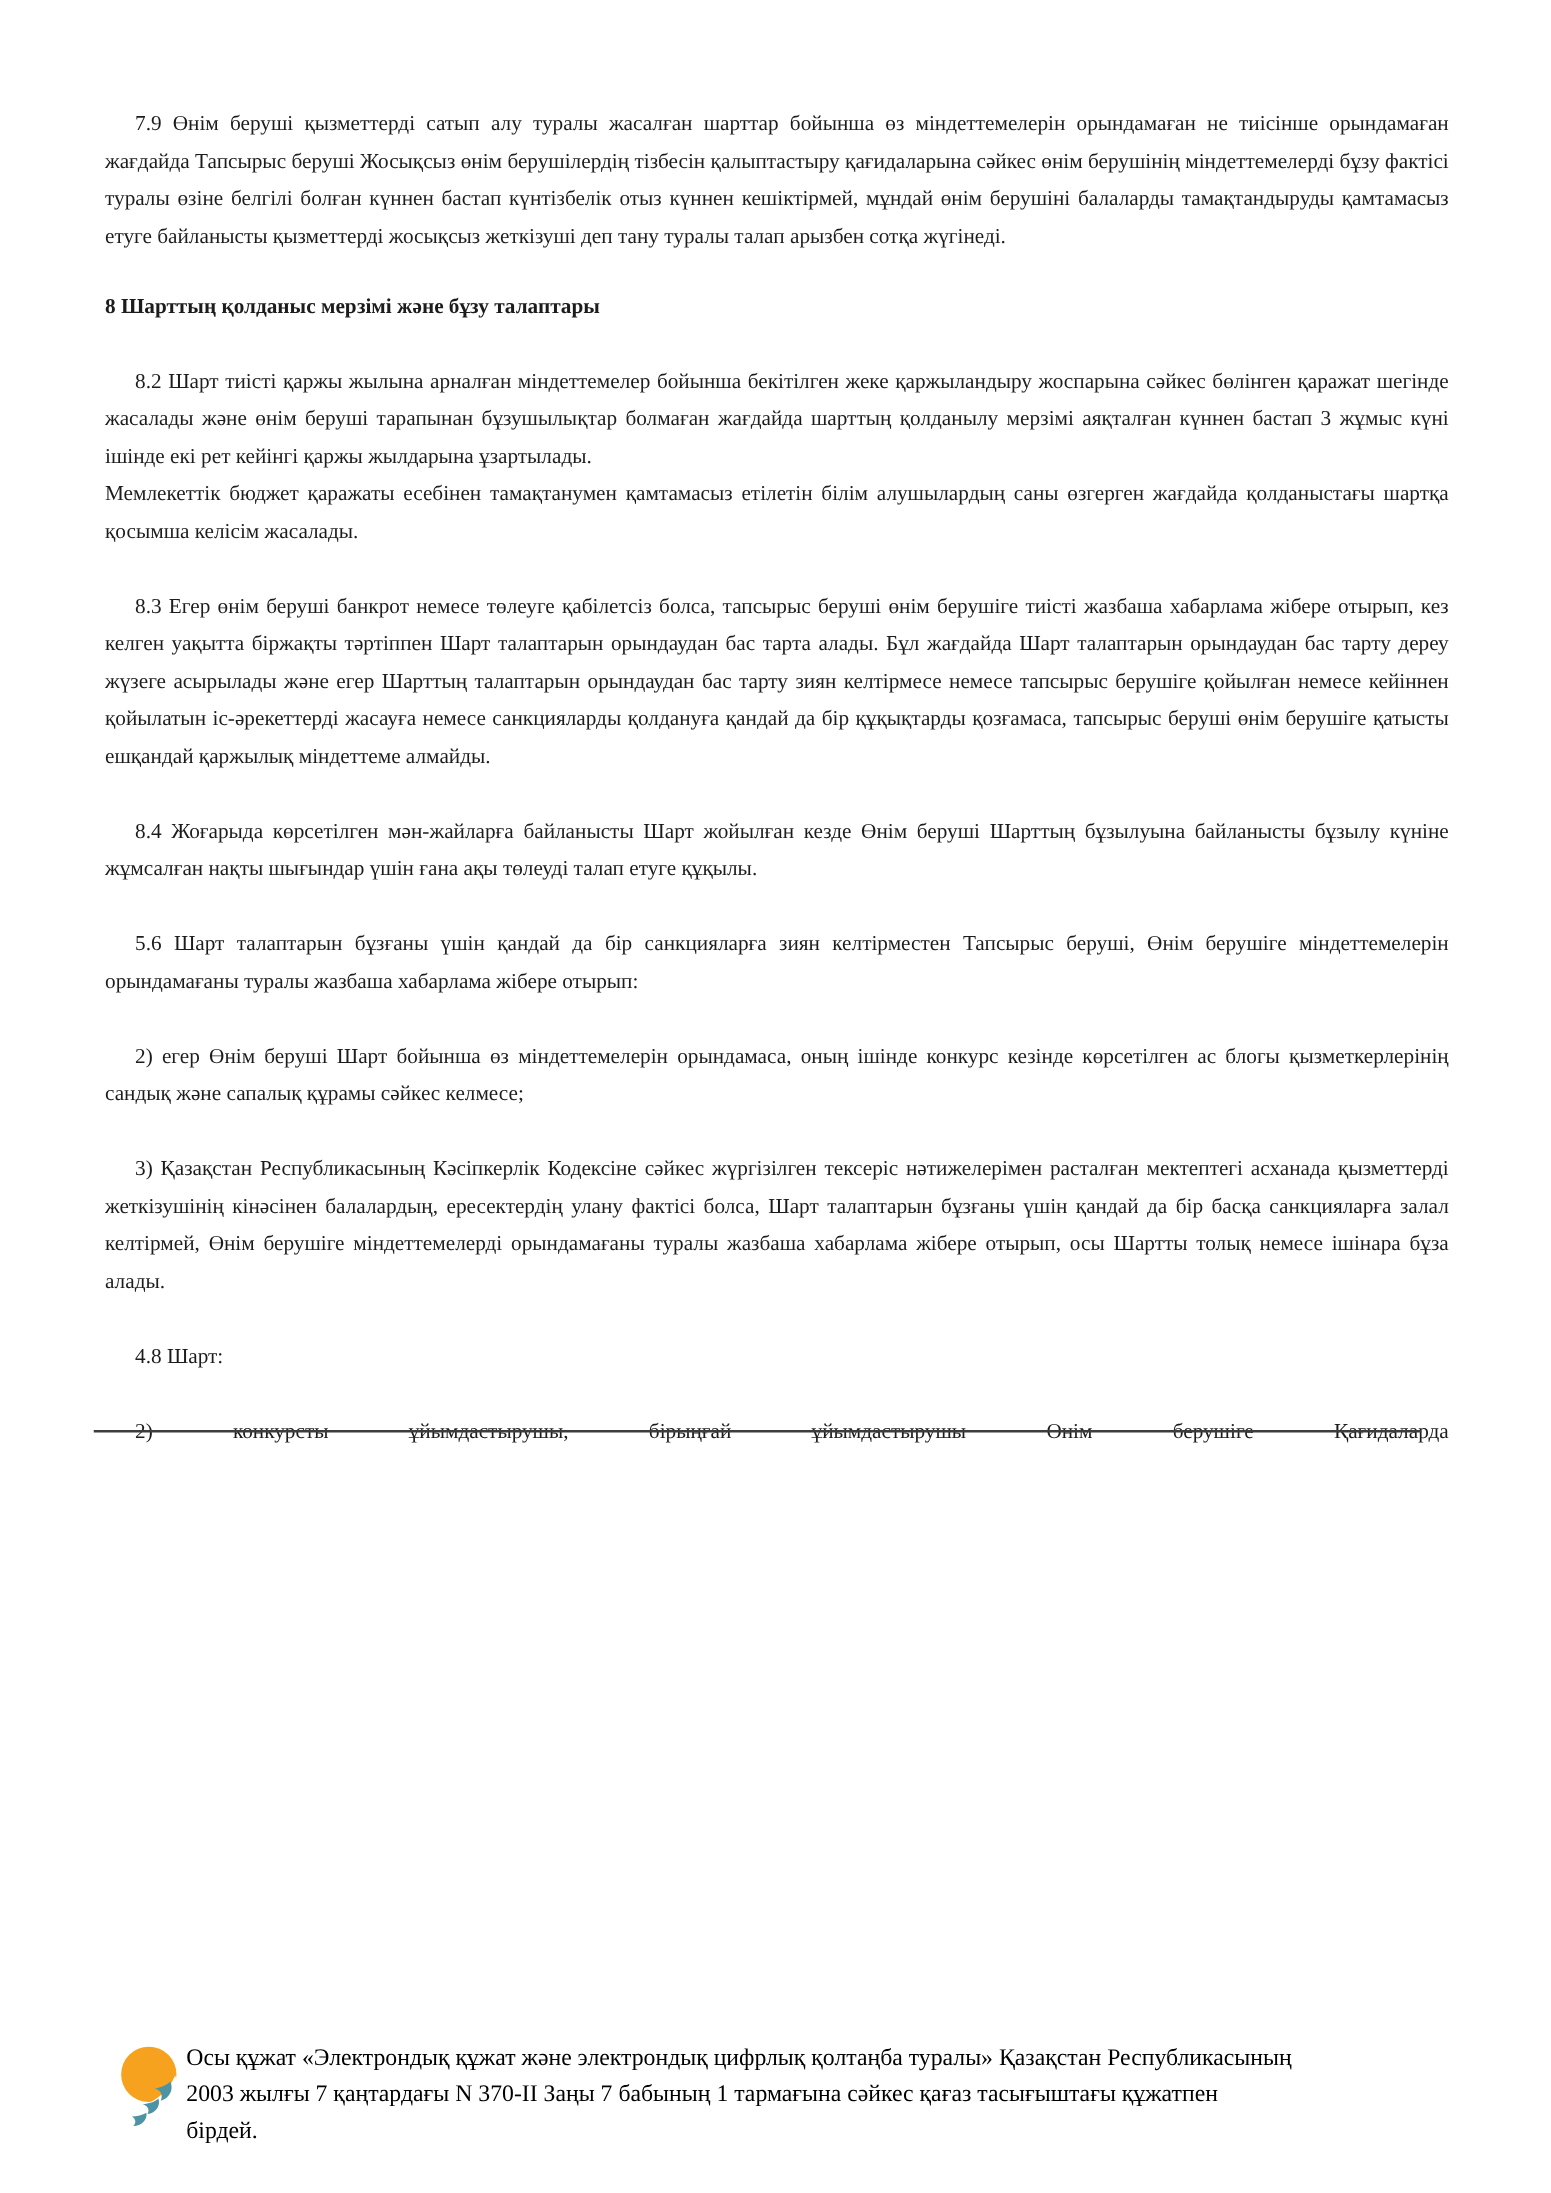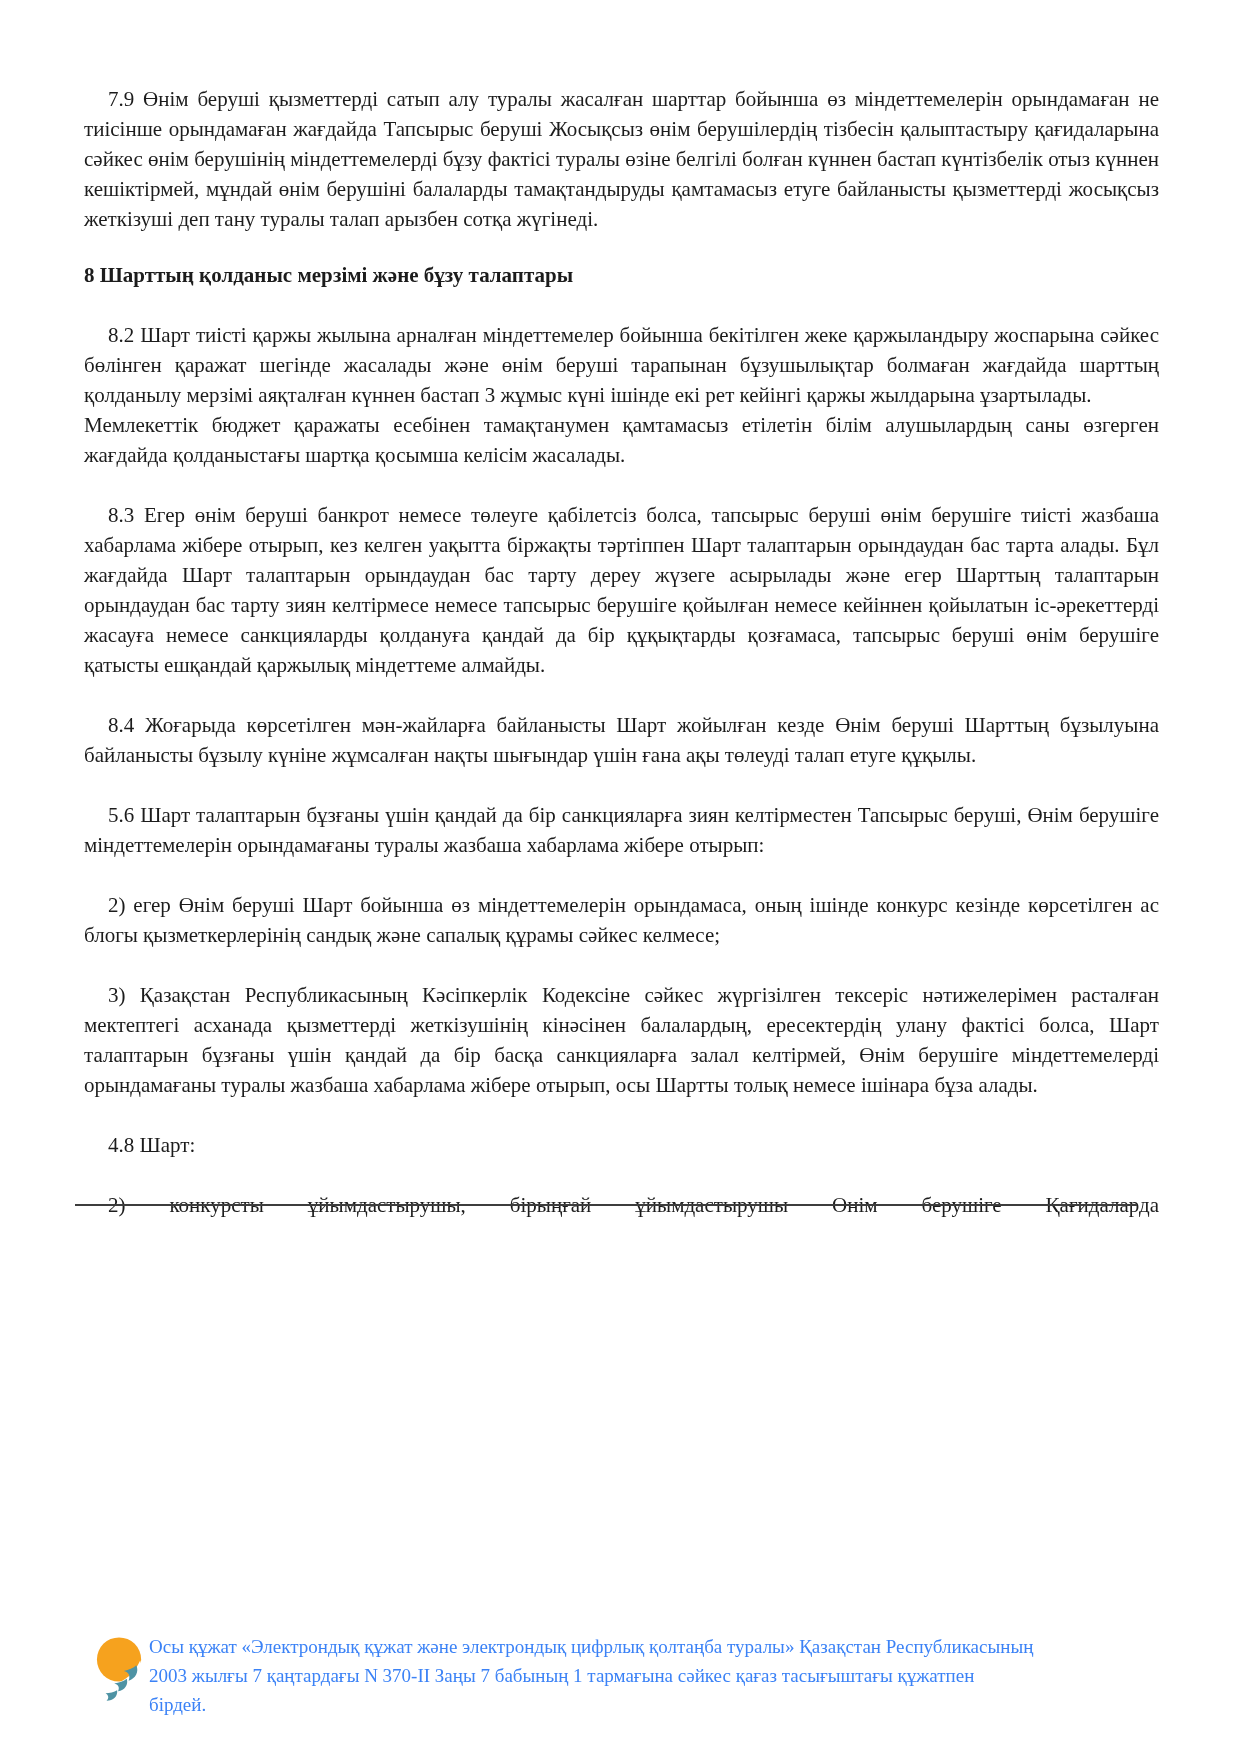--- a/index.html
+++ b/index.html
@@ -7,21 +7,21 @@
     position:relative;
     width:1241px;height:1754px;
     background:#ffffff;
     font-family:"Liberation Serif", serif;
     color:#1c1c1c;
     overflow:hidden;
   }
   .content{
     position:absolute;
     left:84px;top:84px;width:1075px;
-    font-size:21px;line-height:30px;
+    font-size:17px;line-height:30px;
     text-align:justify;
   }
   .content p{margin:30px 0 0 0;text-indent:24px;}
   .content p.first{margin-top:0;}
   .content p.no-indent{text-indent:0;margin-top:0;}
   .content p.heading{
     text-align:left;text-indent:0;
     font-weight:bold;margin-top:26px;
   }
   
@@ -35,21 +35,21 @@
     position:absolute;left:95px;top:1632px;
     display:flex;align-items:flex-start;
   }
   .footer .logo{
     width:50px;height:72px;flex:0 0 auto;margin-top:4px;
   }
   .footer .footer-text{
     margin-left:4px;
     width:885px;
     font-size:19px;line-height:29px;
-    text-align:left;color:#3b82f6;
+    text-align:left;color:#000000;
   }
 </style>
 </head>
 <body>
 
 <div class="page">
 
   <div class="content">
     <p class="first">7.9 Өнім беруші қызметтерді сатып алу туралы жасалған шарттар бойынша өз міндеттемелерін орындамаған не тиісінше орындамаған жағдайда Тапсырыс беруші Жосықсыз өнім берушілердің тізбесін қалыптастыру қағидаларына сәйкес өнім берушінің міндеттемелерді бұзу фактісі туралы өзіне белгілі болған күннен бастап күнтізбелік отыз күннен кешіктірмей, мұндай өнім берушіні балаларды тамақтандыруды қамтамасыз етуге байланысты қызметтерді жосықсыз жеткізуші деп тану туралы талап арызбен сотқа жүгінеді.</p>
 

